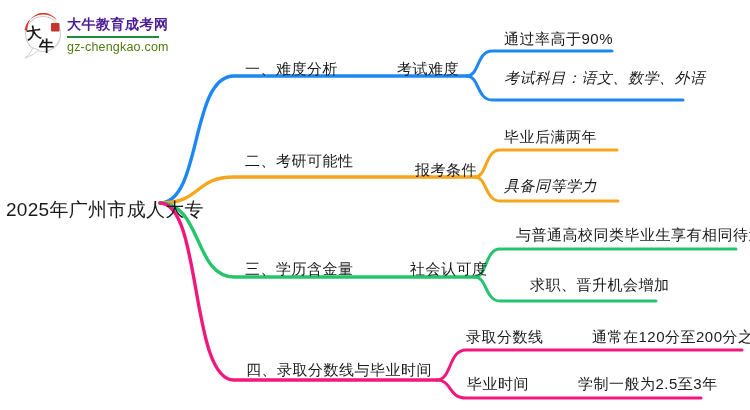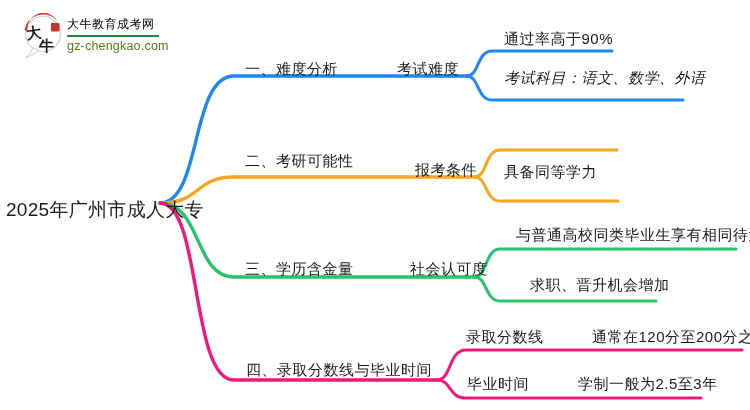--- a/index.html
+++ b/index.html
@@ -4,21 +4,21 @@
 <style>
   html,body{margin:0;padding:0;background:#fff;}
   .stage{
     position:relative;width:750px;height:410px;background:#ffffff;overflow:hidden;
     font-family:"Liberation Sans","DejaVu Sans",sans-serif;
   }
   
   .logo{position:absolute;left:22px;top:13px;display:flex;align-items:flex-start;cursor:pointer;}
   .logo-icon{display:block;}
   .logo-text{margin-left:3px;margin-top:3px;}
-  .site-name{font-size:12px;font-weight:normal;color:#000000;letter-spacing:0.5px;white-space:nowrap;}
+  .site-name{font-size:14px;font-weight:bold;color:#4c1d95;letter-spacing:0.5px;white-space:nowrap;}
   .logo-divider{height:2px;background:#218a3b;margin:2px 0 2px 0;width:92px;}
   .site-url{font-size:12.5px;font-weight:normal;color:#4d7c0f;letter-spacing:0.2px;white-space:nowrap;}
   
   .node{
     position:absolute;font-size:15px;line-height:20px;color:#1a1a1a;
     white-space:nowrap;letter-spacing:0.5px;margin-top:7px;
   }
   .root-label{font-size:19px;letter-spacing:0.3px;}
   .lines{position:absolute;left:0;top:0;}
 </style>
@@ -72,21 +72,22 @@
 
   <div class="node root-label" style="left:6px;top:193px;">2025年广州市成人大专</div>
 
   <div class="node" style="left:245px;top:52px;text-align:center;">一、难度分析</div>
   <div class="node" style="left:397px;top:52px;">考试难度</div>
   <div class="node" style="left:504px;top:22px;">通过率高于90%</div>
   <div class="node" style="left:504px;top:61px;font-style:italic;">考试科目：语文、数学、外语</div>
 
   <div class="node" style="left:245px;top:144px;">二、考研可能性</div>
   <div class="node" style="left:415px;top:153px;">报考条件</div>
-  <div class="node" style="left:504px;top:155px;">具备同等学力</div>
+  <div class="node" style="left:504px;top:120px;">毕业后满两年</div>
+  <div class="node" style="left:504px;top:169px;font-style:italic;">具备同等学力</div>
 
   <div class="node" style="left:245px;top:252px;">三、学历含金量</div>
   <div class="node" style="left:410px;top:252px;">社会认可度</div>
   <div class="node" style="left:516px;top:218px;">与普通高校同类毕业生享有相同待遇</div>
   <div class="node" style="left:530px;top:268px;">求职、晋升机会增加</div>
 
   <div class="node" style="left:246px;top:353px;">四、录取分数线与毕业时间</div>
   <div class="node" style="left:466px;top:320px;">录取分数线</div>
   <div class="node" style="left:592px;top:320px;">通常在120分至200分之间</div>
   <div class="node" style="left:467px;top:367px;">毕业时间</div>

